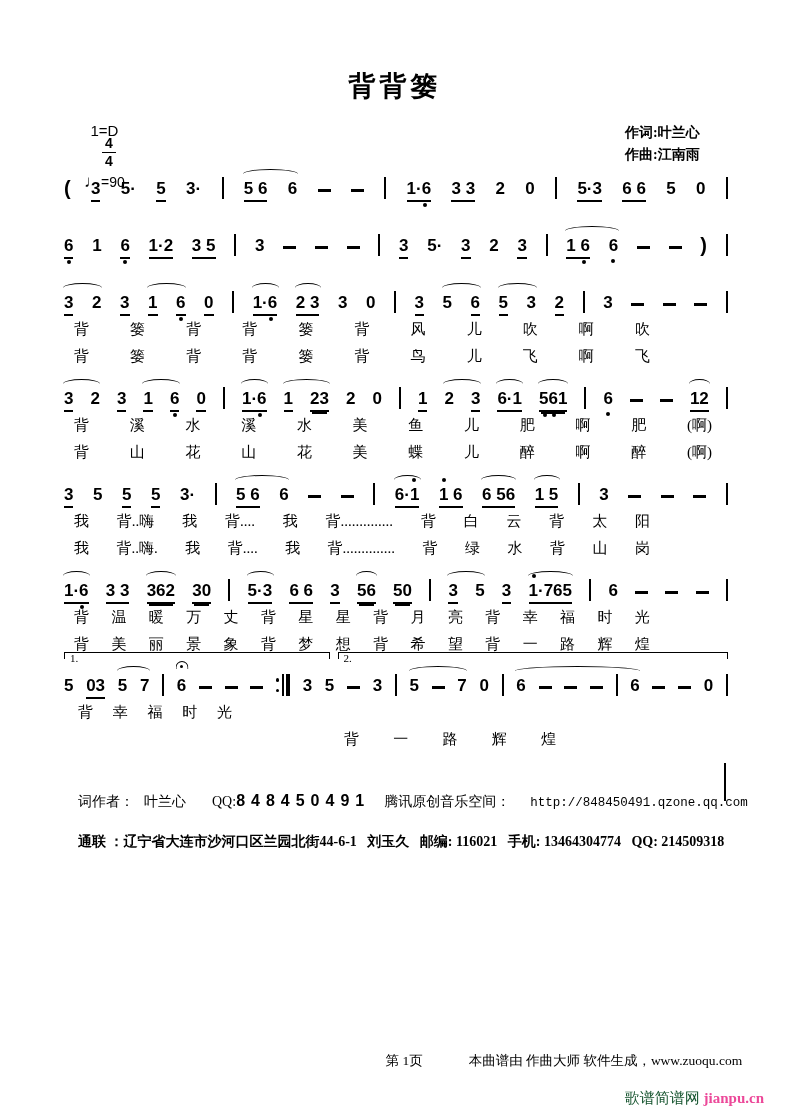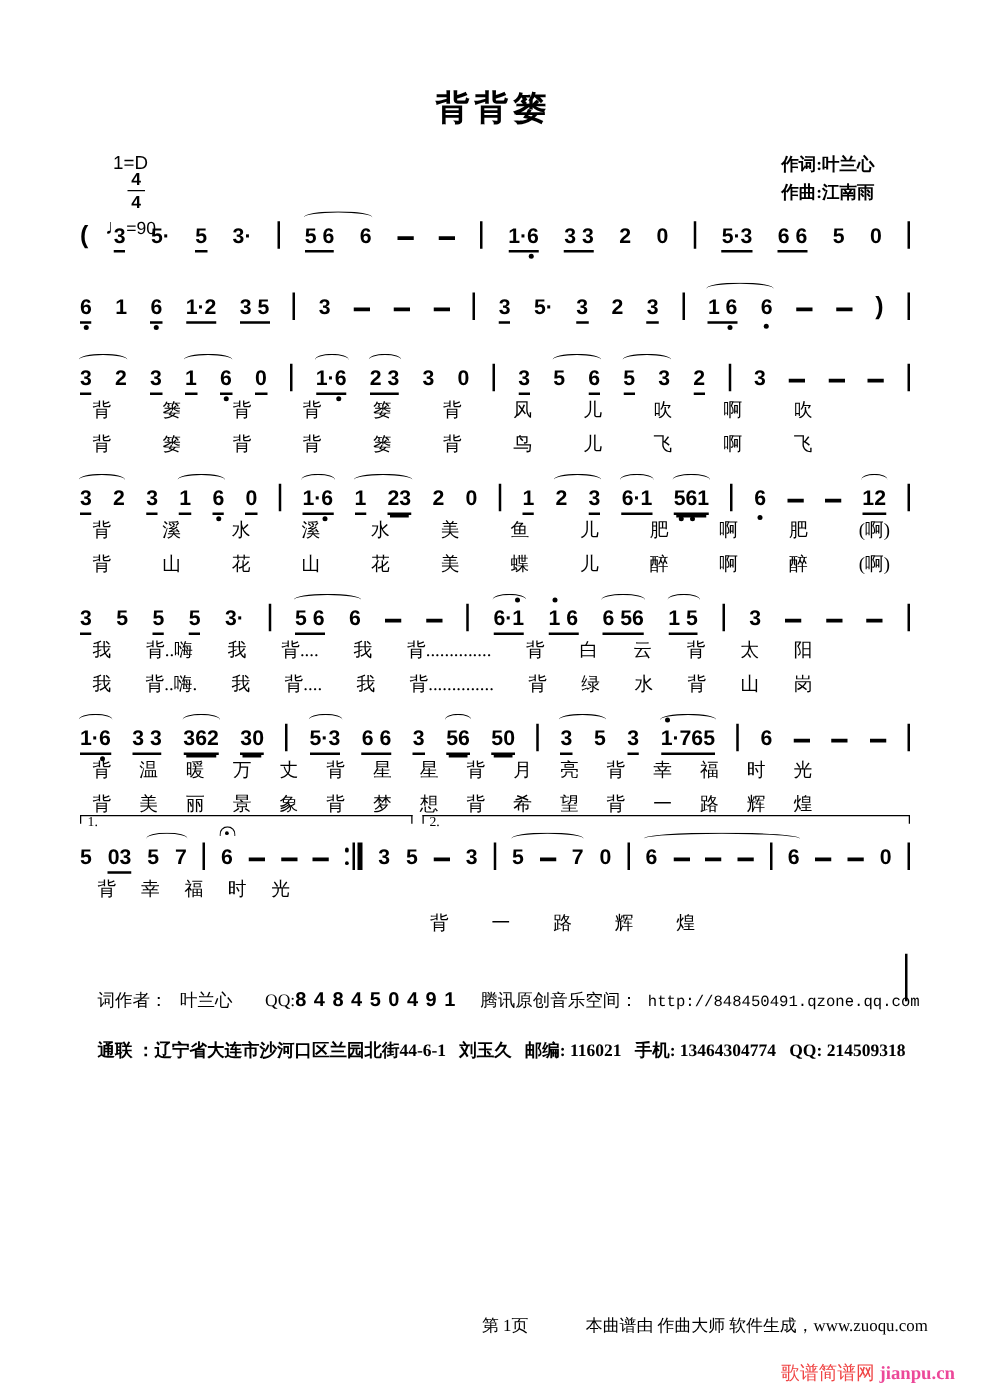--- a/index.html
+++ b/index.html
@@ -66,21 +66,21 @@
   .volta.v2 { left:41.2%; right:0; }
   .volta-label { position:absolute; left:5px; top:-1px; font-size:11px; }
 
   .stray-bar { position:absolute; left:724px; top:763px; width:2px; height:38px; background:#000; }
 
   .contact { position:absolute; left:78px; top:792px; width:668px; font-size:14px; }
   .contact .row1 { display:flex; align-items:baseline; white-space:pre; }
   .c-name { margin:0 26px 0 10px; }
   .qq-num { font-family:"Liberation Sans",sans-serif; font-weight:bold; font-size:16px;
             letter-spacing:6px; margin-right:14px; }
-  .c-url { font-family:"Liberation Mono",monospace; font-size:12.5px; margin-left:8px; }
+  .c-url { font-family:"Liberation Mono",monospace; font-size:12.5px; margin-left:20px; }
   .contact .row2 { margin-top:22px; white-space:pre;font-weight:bold; }
 
   .footer { position:absolute; top:1036px; left:372px; font-size:13.5px; white-space:pre; }
   .footer .gen { margin-left:46px; }
 
   .watermark { position:absolute; top:1089px; right:26px; font-size:15px; }
   .wm-site { }
   .wm-domain { font-weight:bold; }
 </style>
 </head>
@@ -367,16 +367,16 @@
       <span class="c-url">http://848450491.qzone.qq.com</span>
     </div>
     <div class="row2">通联 ：辽宁省大连市沙河口区兰园北街44-6-1   刘玉久   邮编: 116021   手机: 13464304774   QQ: 214509318</div>
   </div>
 
   <div class="footer">
     <span>第 1页</span><span class="gen">本曲谱由 作曲大师 软件生成，www.zuoqu.com</span>
   </div>
 
   <div class="watermark">
-    <span class="wm-site" style="color: #ef4444; margin-top: 20px;">歌谱简谱网 </span><span class="wm-domain" style="color: #ec4899;">jianpu.cn</span>
+    <span class="wm-site" style="color: #14532d; margin-top: 20px;">歌谱简谱网 </span><span class="wm-domain" style="color: #ec4899;">jianpu.cn</span>
   </div>
 
 </div>
 
 </body></html>

